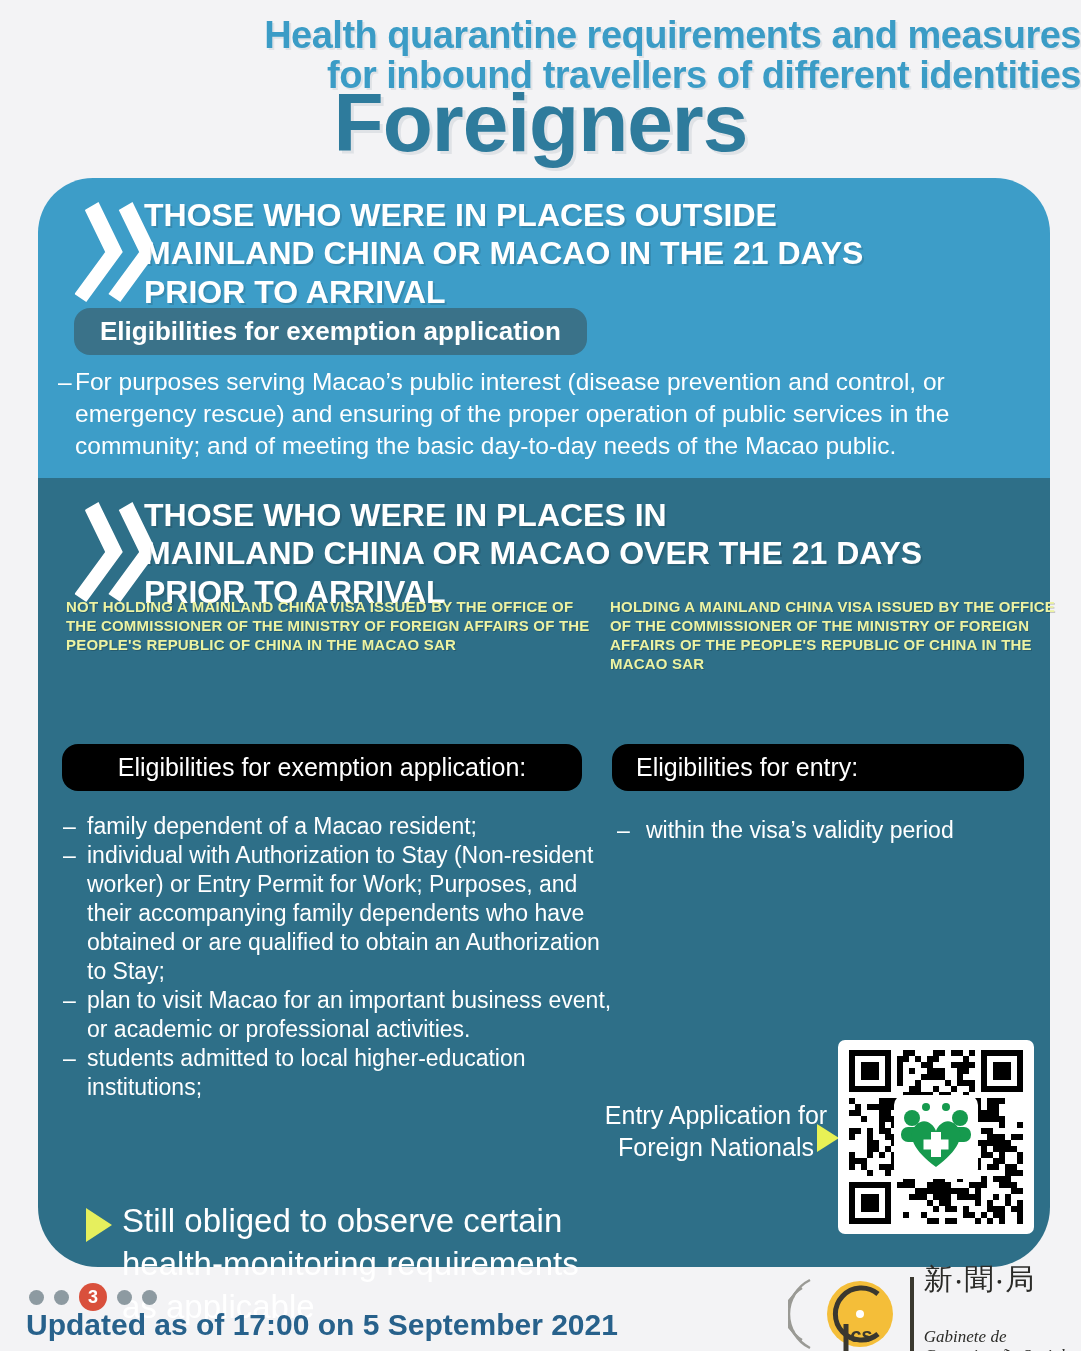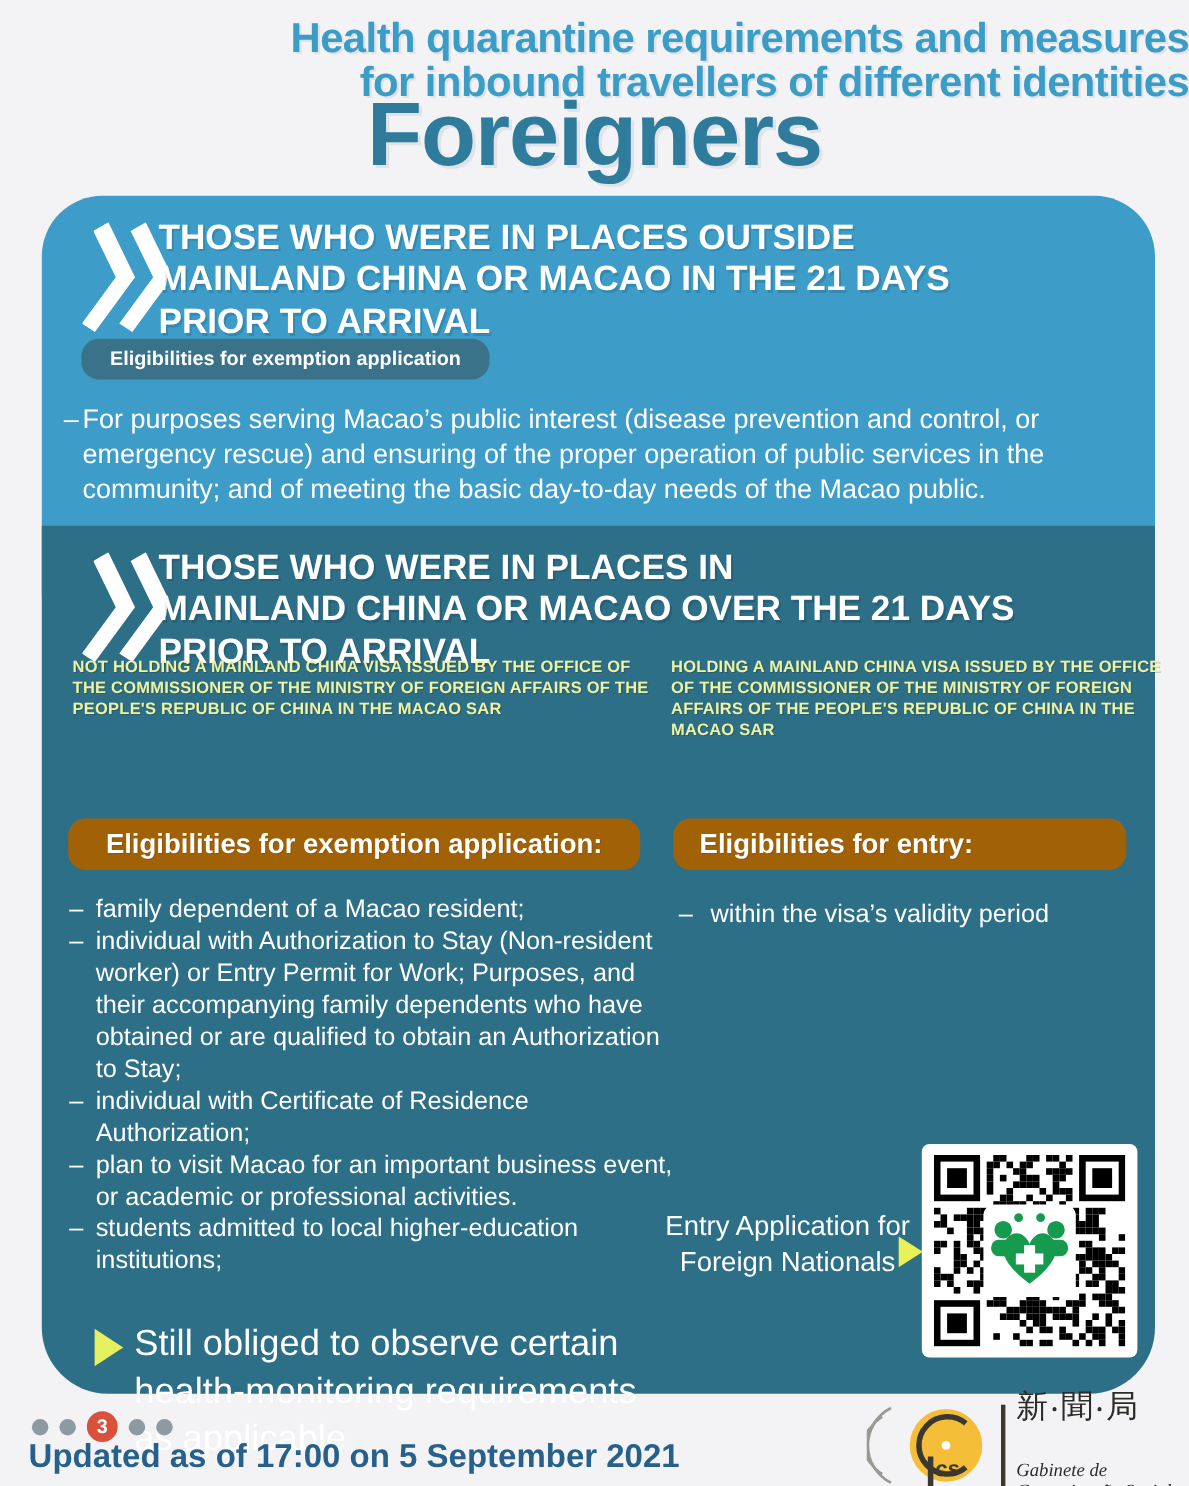--- a/index.html
+++ b/index.html
@@ -18,31 +18,31 @@
   .box1{left:38px;top:178px;width:1012px;height:364px;background:#3d9dc8;
         border-radius:55px 55px 0 0;}
   .box2{left:38px;top:478px;width:1012px;height:789px;background:#2e6f88;
         border-radius:0 0 60px 60px;}
 
   .chev{left:42px;top:24px;width:72px;height:100px;transform:skewX(-7deg);}
   .boxhead{left:106px;top:18px;font-size:32px;font-weight:bold;color:#fff;line-height:1.2;
         white-space:pre-line;text-shadow:2px 2px 0 rgba(0,0,0,0.12);letter-spacing:0;}
 
   .pill{background:#3a7289;color:#fff;font-weight:bold;border-radius:16px;}
-  .badge1{left:36px;top:130px;font-size:18px;padding:8px 26px;}
+  .badge1{left:36px;top:130px;font-size:26px;padding:8px 26px;}
   .para1{left:20px;top:188px;width:948px;color:#fff;font-size:24.5px;line-height:1.3;
         padding-left:17px;}
   .dash::before{content:"–";position:absolute;left:0;top:0;}
 
   .subhead{font-size:15px;font-weight:bold;color:#edf3a2;line-height:1.26;
         text-shadow:1px 1px 0 rgba(0,0,0,0.18);letter-spacing:0.2px;}
   .subL{left:28px;top:120px;width:530px;}
   .subR{left:572px;top:120px;width:455px;}
 
-  .badge2{background:#a16207;color:#fff;font-weight:bold;font-size:25px;border-radius:16px;
+  .badge2{background:#000000;color:#fff;font-weight:normal;font-size:25px;border-radius:16px;
         box-sizing:border-box;text-shadow:1px 1px 0 rgba(0,0,0,0.12);}
   .badgeL{left:24px;top:266px;width:520px;text-align:center;padding:9px 0;}
   .badgeR{left:574px;top:266px;width:412px;text-align:left;padding:9px 0 9px 24px;}
 
   .bullets{color:#fff;font-size:23px;line-height:1.26;}
   .bulletsL{left:24px;top:334px;width:556px;}
   .bulletsR{left:578px;top:338px;width:430px;}
   .bullet{position:relative;padding-left:25px;}
   .bullet::before{content:"–";position:absolute;left:1px;top:0;}
   .bulletsR .bullet{padding-left:30px;}
@@ -106,21 +106,20 @@
 
     <div class="abs subhead subL">NOT HOLDING A MAINLAND CHINA VISA ISSUED BY THE OFFICE OF THE COMMISSIONER OF THE MINISTRY OF FOREIGN AFFAIRS OF THE PEOPLE'S REPUBLIC OF CHINA IN THE MACAO SAR</div>
     <div class="abs subhead subR">HOLDING A MAINLAND CHINA VISA ISSUED BY THE OFFICE OF THE COMMISSIONER OF THE MINISTRY OF FOREIGN AFFAIRS OF THE PEOPLE'S REPUBLIC OF CHINA IN THE MACAO SAR</div>
 
     <div class="abs badge2 badgeL">Eligibilities for exemption application:</div>
     <div class="abs badge2 badgeR">Eligibilities for entry:</div>
 
     <div class="abs bullets bulletsL">
         <div class="bullet">family dependent of a Macao resident;</div>
         <div class="bullet">individual with Authorization to Stay (Non-resident worker) or Entry Permit for Work; Purposes, and their accompanying family dependents who have obtained or are qualified to obtain an Authorization to Stay;</div>
-        <div class="bullet">individual with Certificate of Residence Authorization;</div>
         <div class="bullet">plan to visit Macao for an important business event, or academic or professional activities.</div>
         <div class="bullet">students admitted to local higher-education institutions;</div>
       </div>
     <div class="abs bullets bulletsR">
         <div class="bullet">within the visa’s validity period</div>
       </div>
 
     <div class="abs qrlabel">Entry Application for
 Foreign Nationals</div>
     <div class="abs qr-arrow"></div>

